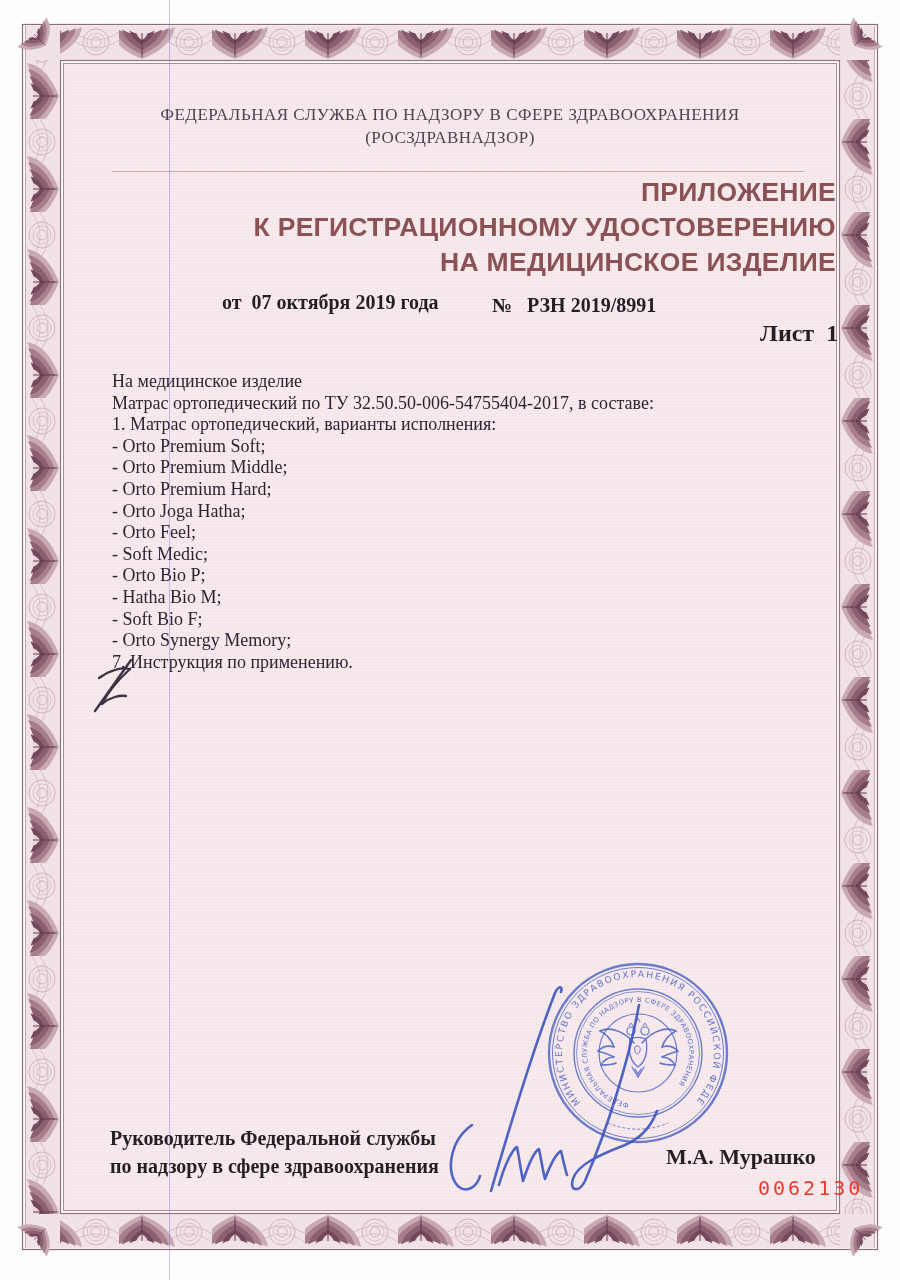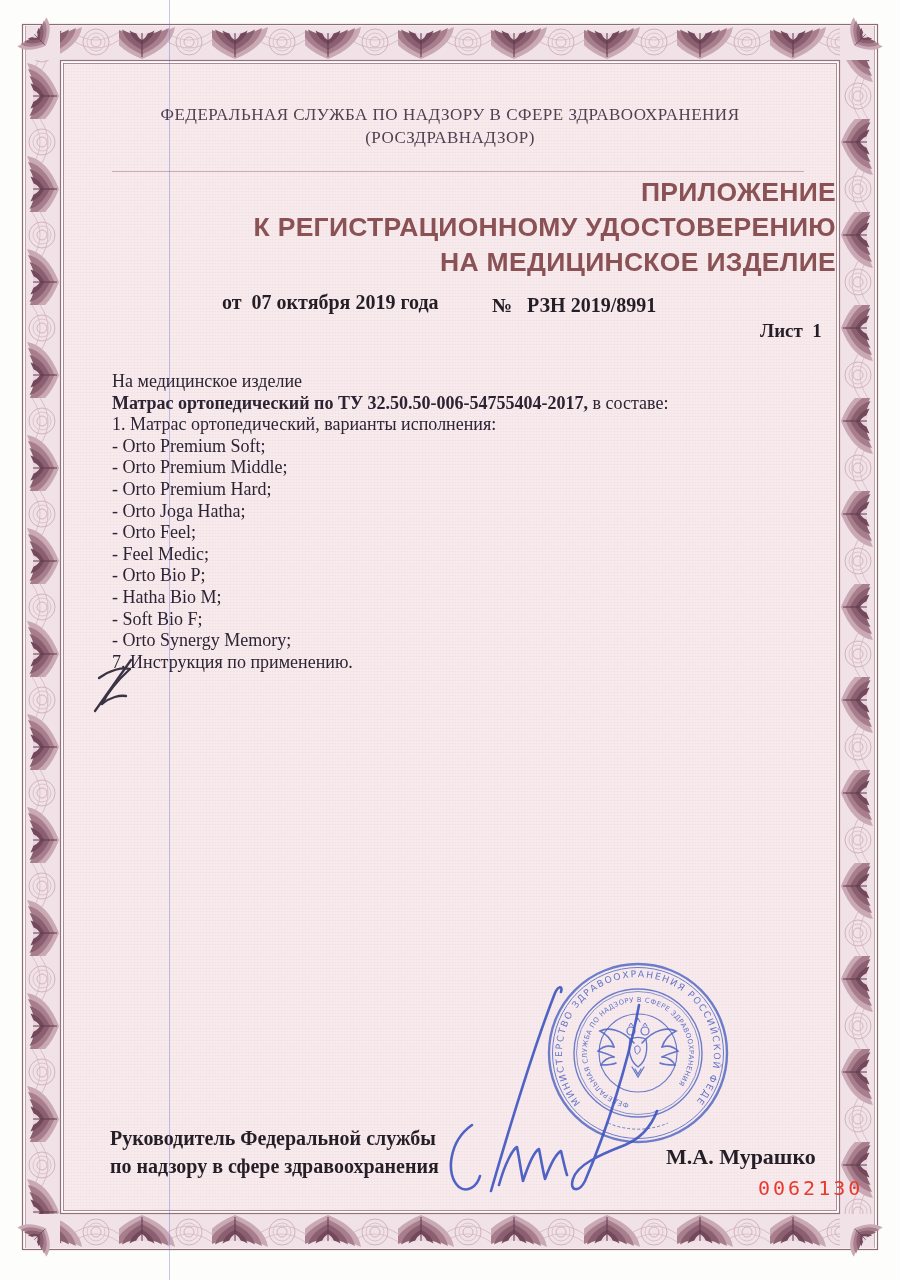--- a/index.html
+++ b/index.html
@@ -13,21 +13,21 @@
   .org-line{position:absolute;left:64px;right:64px;text-align:center;z-index:2;
      color:#4e4150;font-size:17px;letter-spacing:0.5px;}
   .rule{position:absolute;left:112px;top:171px;width:692px;height:1px;z-index:2;
      background:rgba(158,108,118,0.5);}
   .title-line{position:absolute;left:64px;right:64px;text-align:right;z-index:2;
      color:#8a5254;font-family:"Liberation Sans", sans-serif;font-weight:700;
      font-size:26.5px;letter-spacing:0.3px;}
   .meta{position:absolute;z-index:2;color:#241f26;font-weight:700;white-space:pre;}
   .body-block{position:absolute;left:112px;top:371px;width:620px;z-index:2;
      color:#2c2433;font-size:18px;line-height:21.6px;}
-  .b{font-weight:700;}
+  .b{font-weight:400;}
   .footer-title{position:absolute;left:110px;top:1124px;z-index:2;color:#241f26;
      font-weight:700;font-size:20px;line-height:28px;}
   .signer-name{position:absolute;left:666px;top:1144px;z-index:2;color:#241f26;
      font-weight:700;font-size:22px;}
   .serial{position:absolute;left:758px;top:1176px;z-index:2;color:#e8392f;
      font-family:"DejaVu Sans Mono", monospace;font-size:20px;letter-spacing:3px;}
   svg.stamp{position:absolute;left:523px;top:938px;z-index:3;}
   svg.signature{position:absolute;left:425px;top:955px;z-index:4;}
   svg.zmark{position:absolute;left:90px;top:654px;z-index:2;}
   .stamp-ring-outer{fill:#4a62c2;font-family:"DejaVu Sans", sans-serif;
@@ -113,32 +113,32 @@
   <div class="org-line" style="top:128px">(РОСЗДРАВНАДЗОР)</div>
 
   <div class="rule"></div>
 
   <div class="title-line" style="top:177px">ПРИЛОЖЕНИЕ</div>
   <div class="title-line" style="top:212px">К РЕГИСТРАЦИОННОМУ УДОСТОВЕРЕНИЮ</div>
   <div class="title-line" style="top:247px">НА МЕДИЦИНСКОЕ ИЗДЕЛИЕ</div>
 
   <span class="meta" style="left:222px;top:291px;font-size:20px">от  07 октября 2019 года</span>
   <span class="meta" style="left:492px;top:294px;font-size:20px">№   РЗН 2019/8991</span>
-  <span class="meta" style="left:760px;top:320px;font-size:19px">Лист  1</span>
+  <span class="meta" style="left:760px;top:320px;font-size:24px">Лист  1</span>
 
   <div class="body-block">
     <div>На медицинское изделие</div>
     <div><span class="b">Матрас ортопедический по ТУ 32.50.50-006-54755404-2017,</span><span> в составе:</span></div>
     <div>1. Матрас ортопедический, варианты исполнения:</div>
     <div>- Orto Premium Soft;</div>
     <div>- Orto Premium Middle;</div>
     <div>- Orto Premium Hard;</div>
     <div>- Orto Joga Hatha;</div>
     <div>- Orto Feel;</div>
-    <div>- Feel Medic;</div>
+    <div>- Soft Medic;</div>
     <div>- Orto Bio P;</div>
     <div>- Hatha Bio M;</div>
     <div>- Soft Bio F;</div>
     <div>- Orto Synergy Memory;</div>
     <div>7. Инструкция по применению.</div>
   </div>
 
   <svg class="zmark" width="55" height="62" viewBox="0 0 55 62">
     <g fill="none" stroke="#3a3342" stroke-width="2.3" stroke-linecap="round">
       <path d="M 9,24 C 20,16 32,13 40,15"></path>

